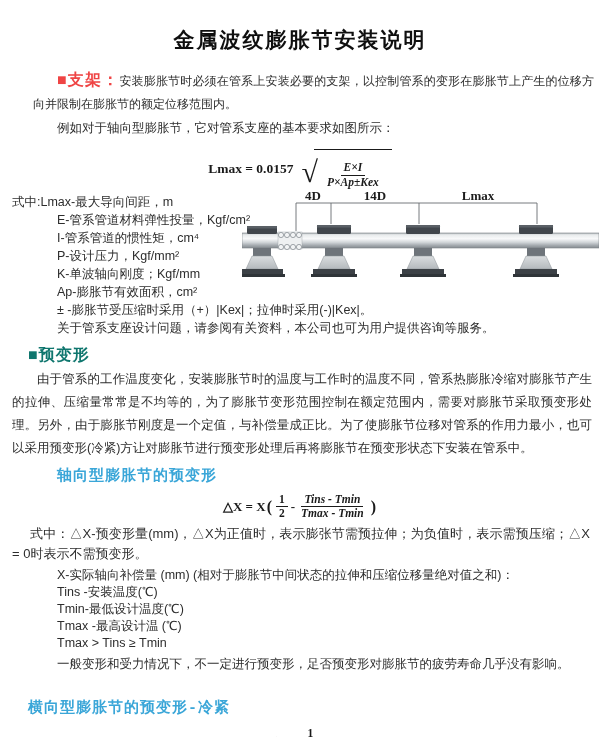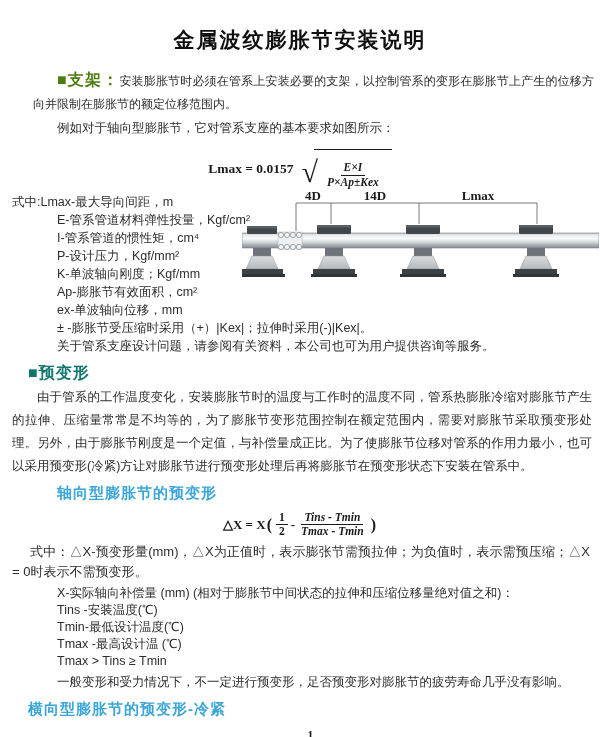--- a/index.html
+++ b/index.html
@@ -5,21 +5,21 @@
   html,body{margin:0;padding:0;background:#ffffff;}
   .page{
     position:relative;width:600px;height:737px;background:#ffffff;overflow:hidden;
     font-family:"Liberation Sans",sans-serif;color:#2d2d2d;box-sizing:border-box;
   }
   .title{
     margin:14px;padding-top:12px;text-align:center;font-size:21px;font-weight:bold;
     color:#0f0f0f;letter-spacing:2px;line-height:28px;
   }
   .p-support{margin:11px 6px 0 33px;font-size:12px;line-height:23px;text-align:justify;text-indent:24px;}
-  .sec-inline{color:#4d7c0f;font-size:16px;font-weight:bold;letter-spacing:1px;}
+  .sec-inline{color:#ef4444;font-size:16px;font-weight:bold;letter-spacing:1px;}
   .p-example{margin:1px 6px 0 57px;font-size:12.5px;line-height:22px;}
   .formula{
     font-family:"Liberation Serif",serif;font-weight:bold;color:#1a1a1a;
     display:flex;justify-content:center;align-items:center;
   }
   .f1{margin:10px 0 2px;font-size:13.5px;}
   .f2{margin:8px 0 2px;font-size:13px;}
   .f3{margin:10px 0 0;font-size:13.5px;}
   .frac{display:inline-flex;flex-direction:column;align-items:center;font-size:11.5px;line-height:1.2;margin:0 3px;}
   .frac .fnum{padding:0 3px;border-bottom:1px solid #1a1a1a;}
@@ -28,21 +28,21 @@
   .root{display:inline-flex;align-items:center;margin-left:8px;}
   .radical{font-size:30px;font-weight:normal;line-height:0.9;margin-right:-4px;transform:translateY(2px);}
   .under-bar{display:inline-flex;border-top:1.5px solid #1a1a1a;padding:11px 7px 0;}
   .paren{font-size:16px;margin:0 1px;}
   .def-list{margin:3px 0 0 0;font-size:12.5px;line-height:18px;}
   .def-intro{margin-left:12px;}
   .def-item{margin-left:57px;}
   .h2{margin:8px 0 0 28px;font-size:16px;font-weight:bold;color:#0f766e;line-height:20px;letter-spacing:1px;}
   .p-main{margin:3px 8px 0 12px;font-size:12.5px;line-height:23px;text-align:justify;text-indent:25px;}
   .h3{margin:6px 0 0 57px;font-size:15px;font-weight:bold;color:#3aa6d8;letter-spacing:1px;}
-  .h3-lat{margin-left:28px;margin-top:8px;}
+  .h3-lat{margin-left:28px;margin-top:24px;font-family:Liberation Mono, monospace;}
   .p-where{margin:3px 10px 0 12px;font-size:13px;line-height:20px;text-indent:18px;text-align:justify;}
   .def-list2{margin:3px 0 0 57px;font-size:12.5px;line-height:17px;}
   .p-note{margin:3px 8px 0 57px;font-size:12.5px;line-height:19px;}
   .p-note3{margin:9px 8px 0 57px;font-size:12.5px;line-height:19px;}
   .diagram{position:absolute;left:242px;top:190px;width:357px;height:102px;}
 </style>
 </head>
 <body>
 
 <div class="page">
@@ -66,21 +66,20 @@
     </span>
   </div>
 
   <div class="def-list">
     <div class="def-intro">式中:Lmax-最大导向间距，m</div>
     <div class="def-item">E-管系管道材料弹性投量，Kgf/cm²</div>
     <div class="def-item">I-管系管道的惯性矩，cm⁴</div>
     <div class="def-item">P-设计压力，Kgf/mm²</div>
     <div class="def-item">K-单波轴向刚度；Kgf/mm</div>
     <div class="def-item">Ap-膨胀节有效面积，cm²</div>
-    <div class="def-item">ex-单波轴向位移，mm</div>
     <div class="def-item">± -膨胀节受压缩时采用（+）|Kex|；拉伸时采用(-)|Kex|。</div>
     <div class="def-item">关于管系支座设计问题，请参阅有关资料，本公司也可为用户提供咨询等服务。</div>
   </div>
 
   <svg class="diagram" viewBox="0 0 357 102">
     <defs>
       <linearGradient id="pg" x1="0" y1="0" x2="0" y2="1">
         <stop offset="0" stop-color="#aeb4b9"></stop>
           <stop offset="0.12" stop-color="#e8ebec"></stop>
         <stop offset="0.38" stop-color="#f8f9fa"></stop>

